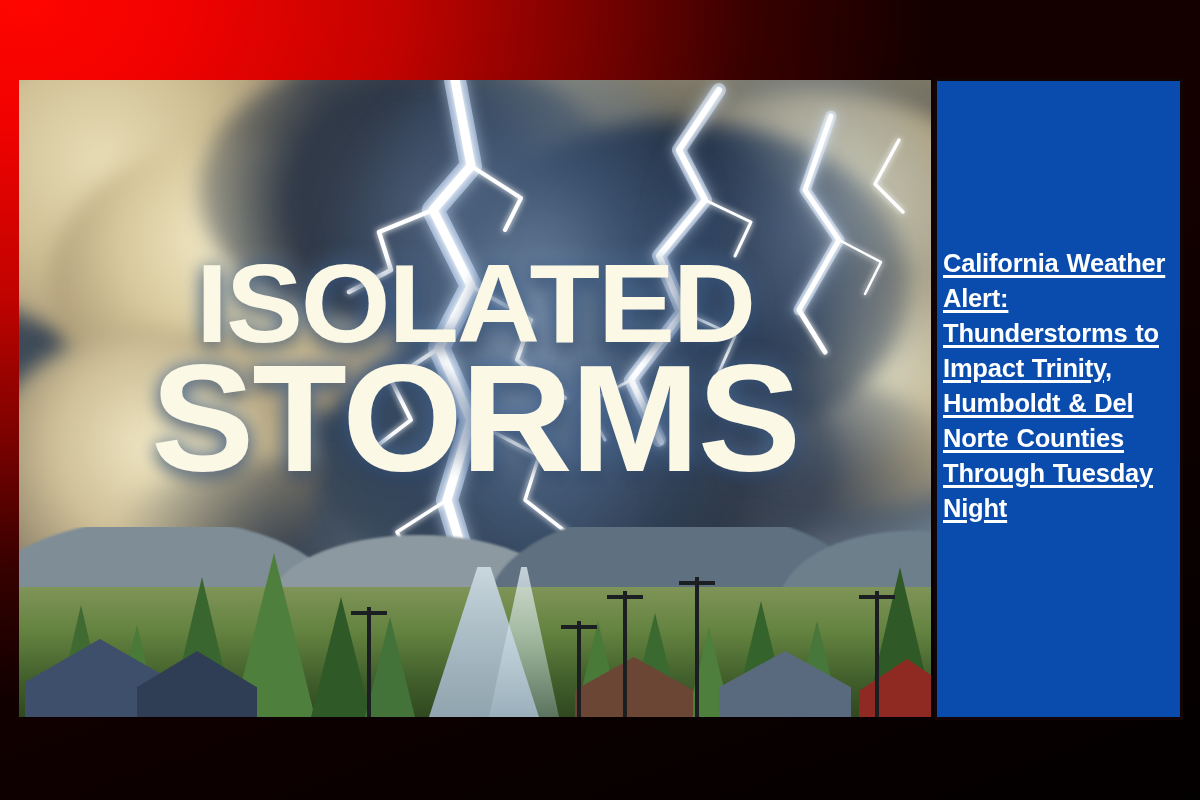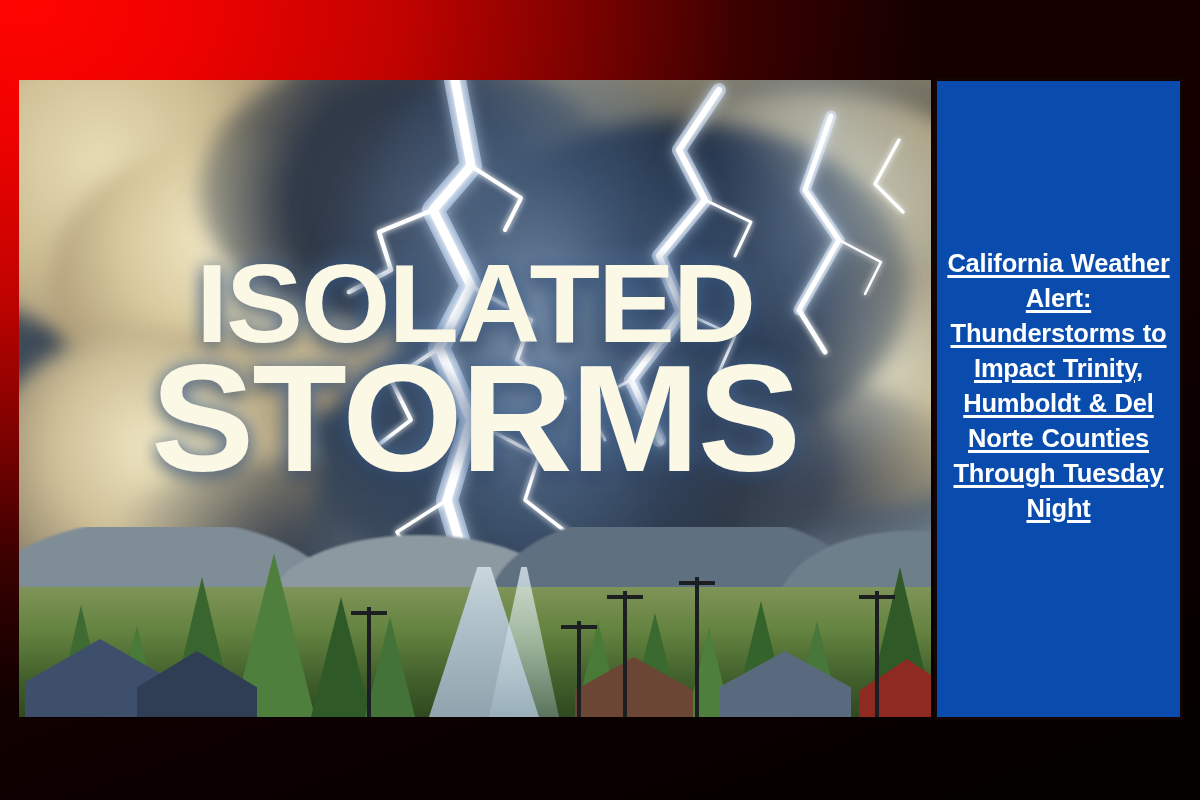--- a/index.html
+++ b/index.html
@@ -91,21 +91,21 @@
   .hl2{font-size:152px;margin-top:-6px;transform:scaleX(1.02);}
 
   
   .panel{
     position:absolute;left:937px;top:81px;width:243px;height:636px;
     background:#0a4cad;box-shadow:0 0 0 3px #140505;z-index:4;
     display:flex;align-items:center;justify-content:center;
   }
   .panel-title{
     color:#ffffff;font-weight:700;font-size:25.5px;line-height:1.37;
-    text-align:center;padding:0 6px;
+    padding:0 6px;
     text-decoration:underline;text-decoration-thickness:2.5px;text-underline-offset:3px;
     font-family:"Liberation Sans",sans-serif;
     letter-spacing:-.2px;word-spacing:1px;
     margin-top:-26px;
   }
 </style>
 </head>
 <body>
 
 <div class="stage">

